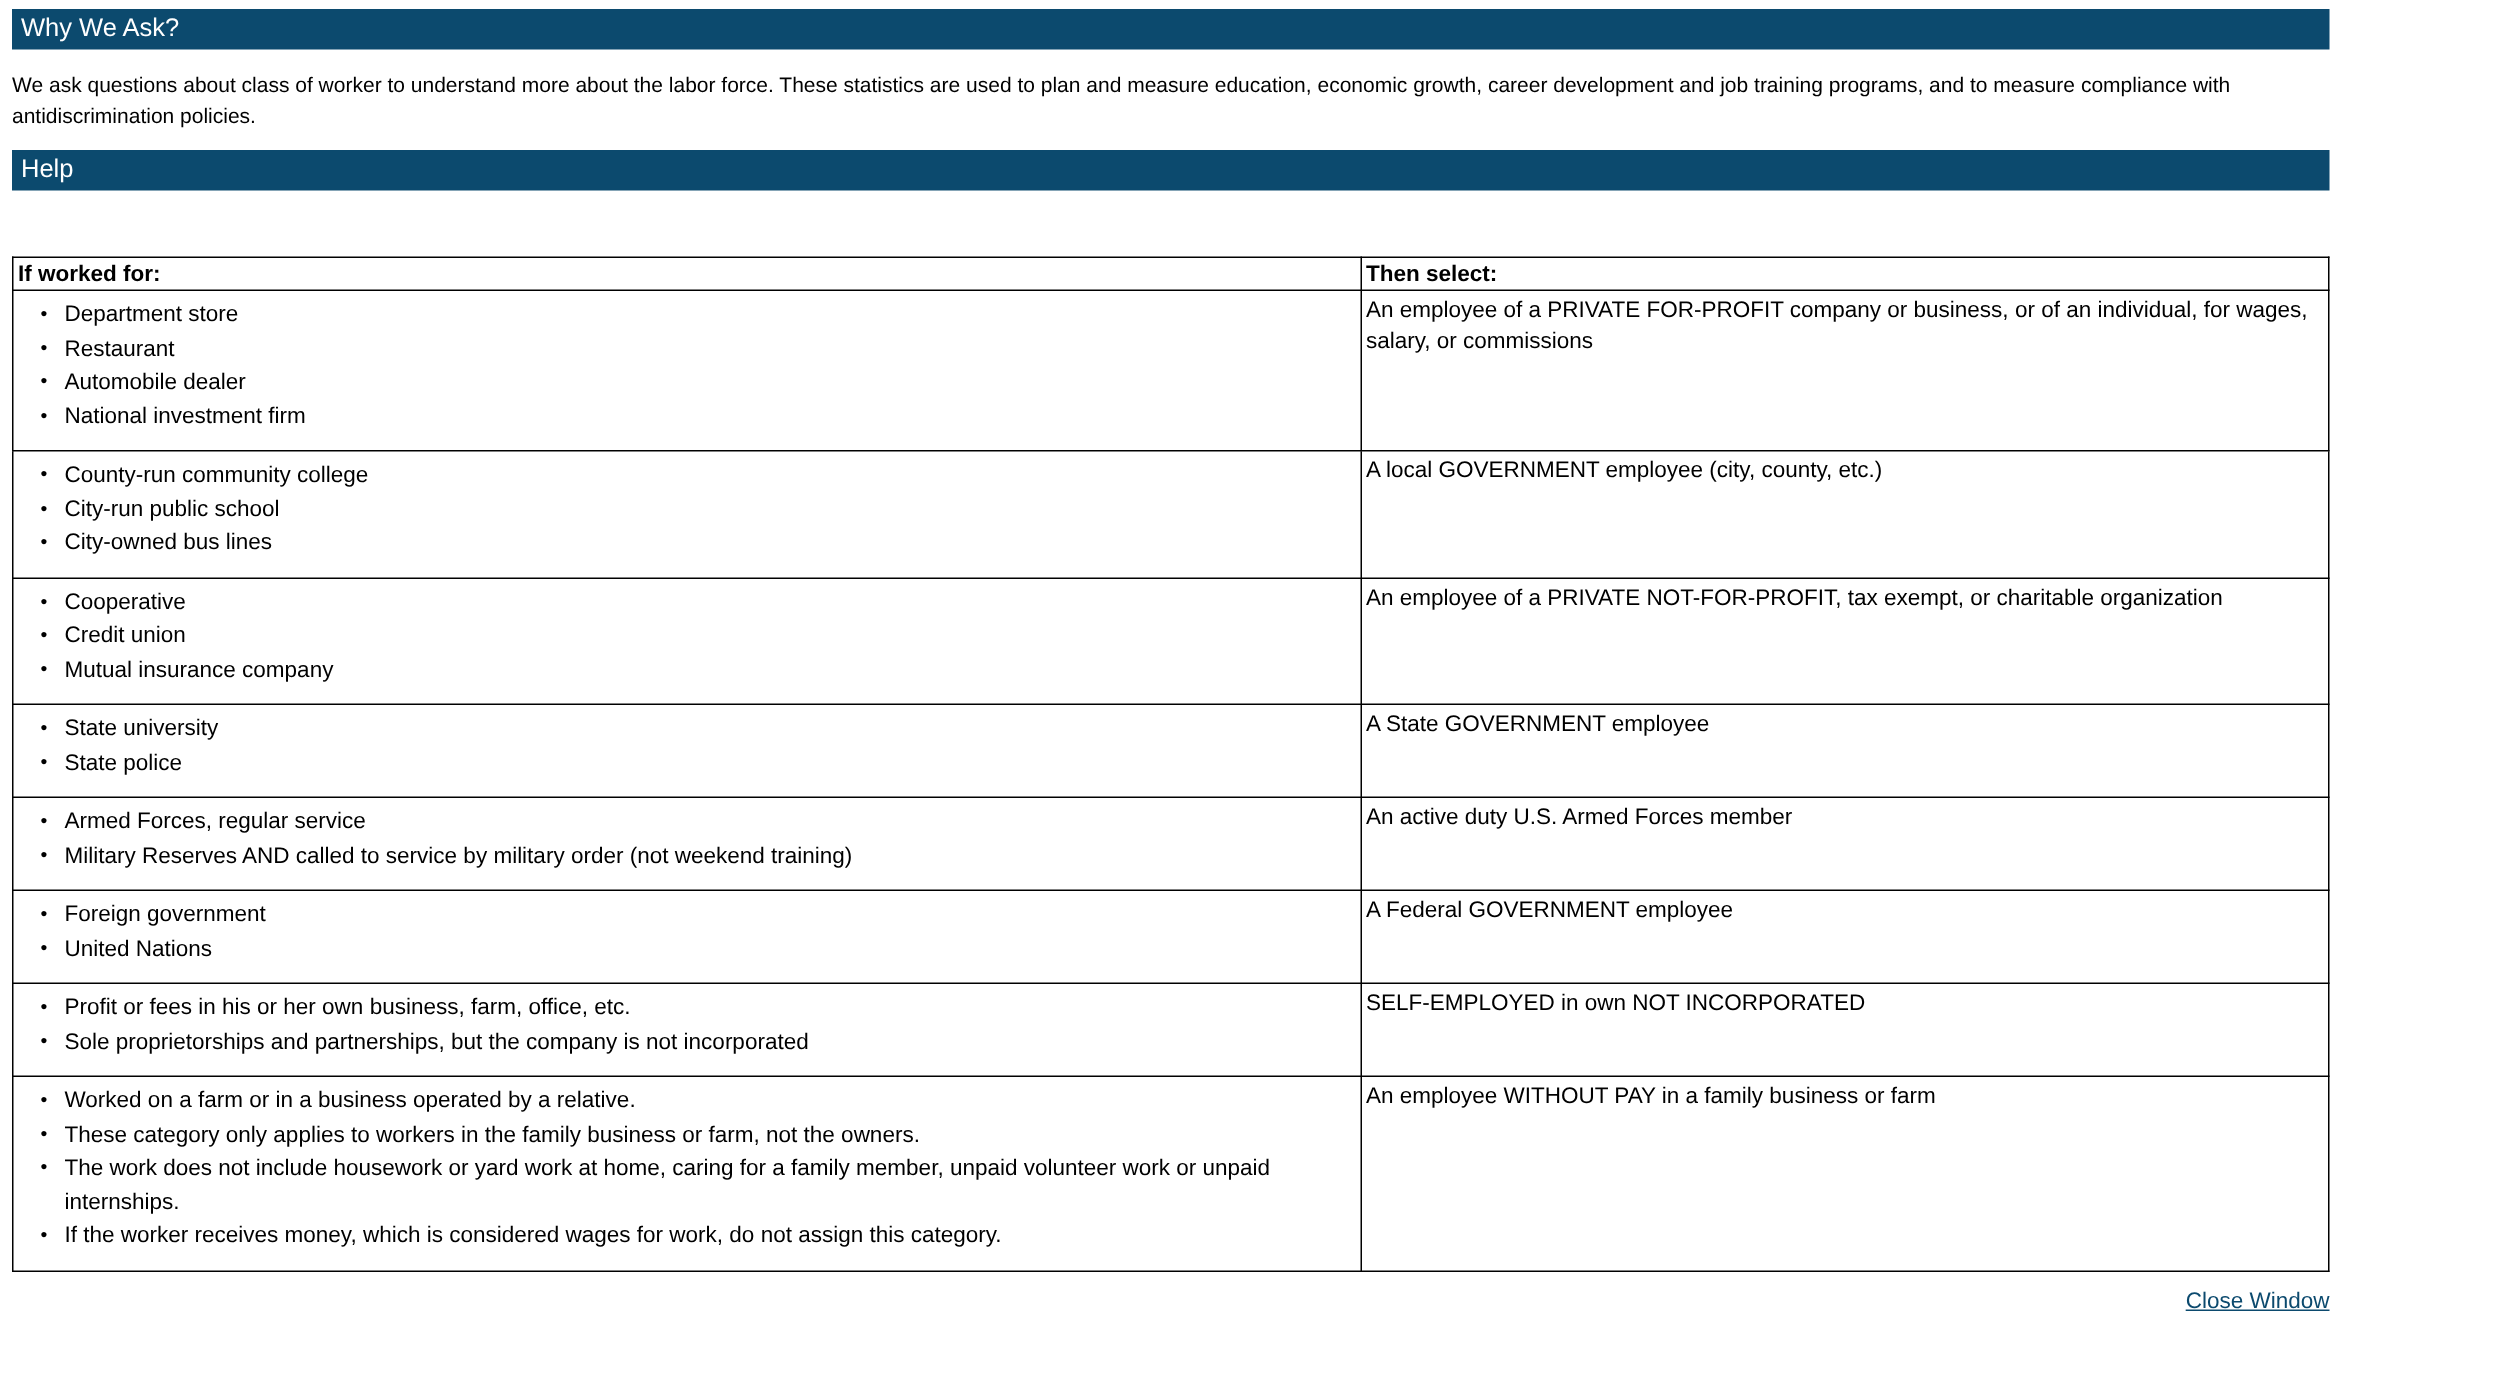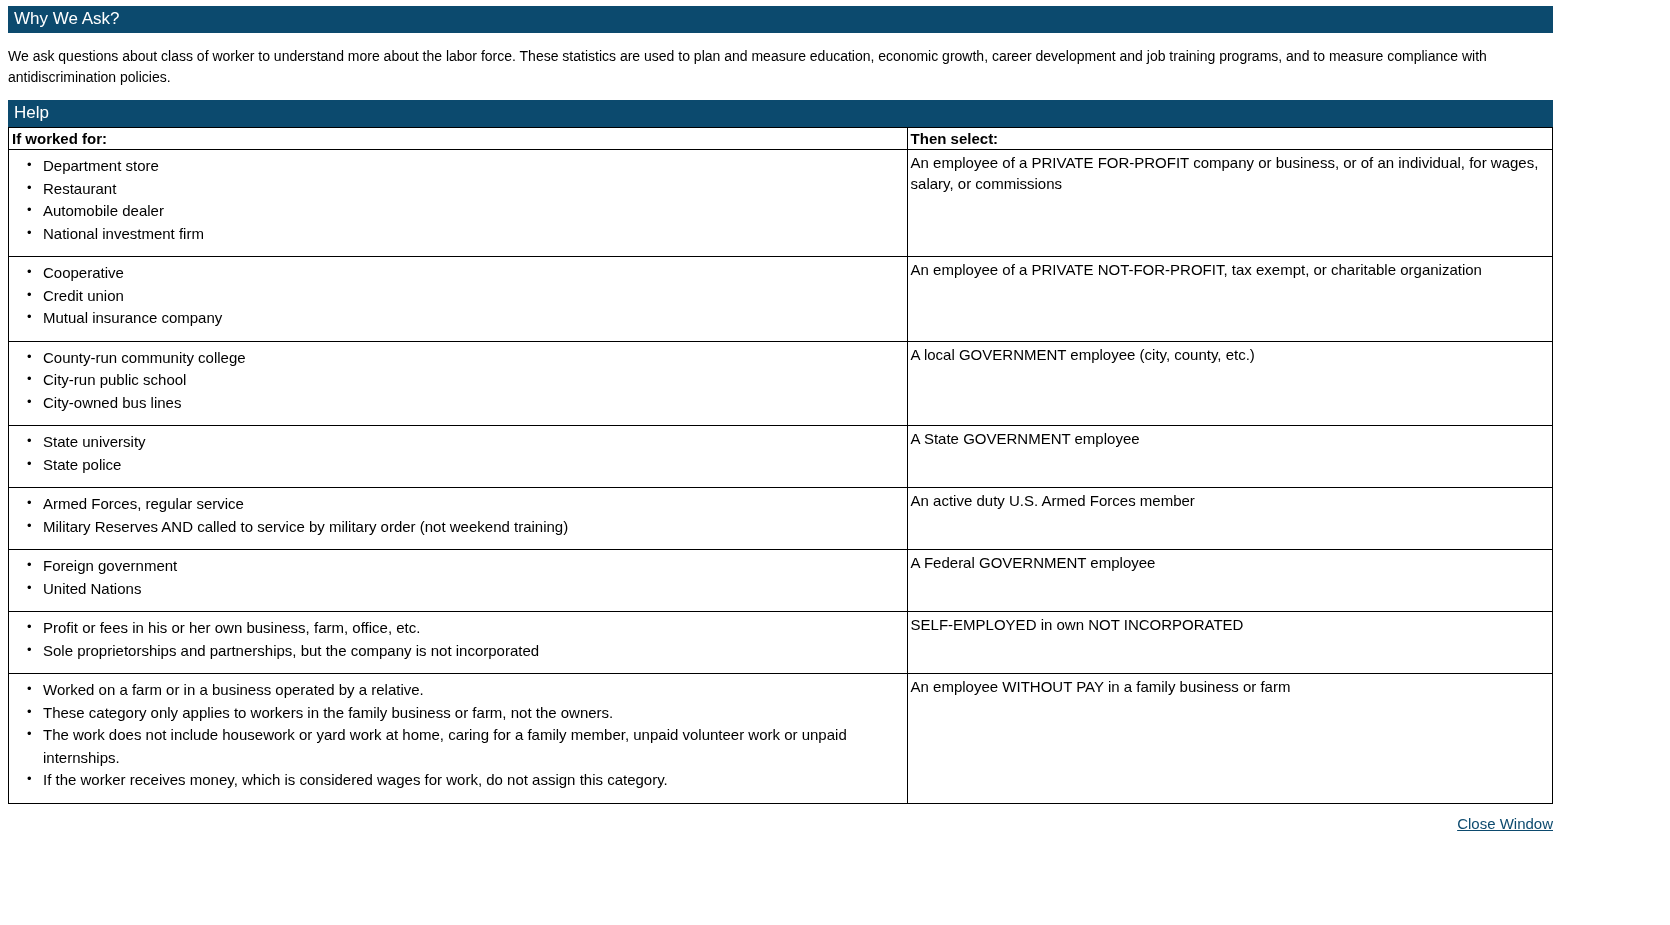--- a/index.html
+++ b/index.html
@@ -26,20 +26,21 @@
     font-size: 14px;
     line-height: 21px;
     margin: 13px 0 12px 0;
   }
   .help-bar {
   }
   table.help-table {
     width: 100%;
     border-collapse: collapse;
     font-size: 15px;
+    margin-top: 44px;
   }
   table.help-table th,
   table.help-table td {
     border: 1px solid #000000;
     vertical-align: top;
     text-align: left;
   }
   table.help-table th {
     font-weight: bold;
     padding: 2px 3px;
@@ -112,36 +113,36 @@
               <li>Restaurant</li>
               <li>Automobile dealer</li>
               <li>National investment firm</li>
             </ul>
           </td>
           <td class="cell-then">An employee of a PRIVATE FOR-PROFIT company or business, or of an individual, for wages, salary, or commissions</td>
         </tr>
         <tr>
           <td class="cell-bullets">
             <ul>
+              <li>County-run community college</li>
+              <li>City-run public school</li>
+              <li>City-owned bus lines</li>
+            </ul>
+          </td>
+          <td class="cell-then">A local GOVERNMENT employee (city, county, etc.)</td>
+        </tr>
+        <tr>
+          <td class="cell-bullets">
+            <ul>
               <li>Cooperative</li>
               <li>Credit union</li>
               <li>Mutual insurance company</li>
             </ul>
           </td>
           <td class="cell-then">An employee of a PRIVATE NOT-FOR-PROFIT, tax exempt, or charitable organization</td>
-        </tr>
-        <tr>
-          <td class="cell-bullets">
-            <ul>
-              <li>County-run community college</li>
-              <li>City-run public school</li>
-              <li>City-owned bus lines</li>
-            </ul>
-          </td>
-          <td class="cell-then">A local GOVERNMENT employee (city, county, etc.)</td>
         </tr>
         <tr>
           <td class="cell-bullets">
             <ul>
               <li>State university</li>
               <li>State police</li>
             </ul>
           </td>
           <td class="cell-then">A State GOVERNMENT employee</td>
         </tr>

